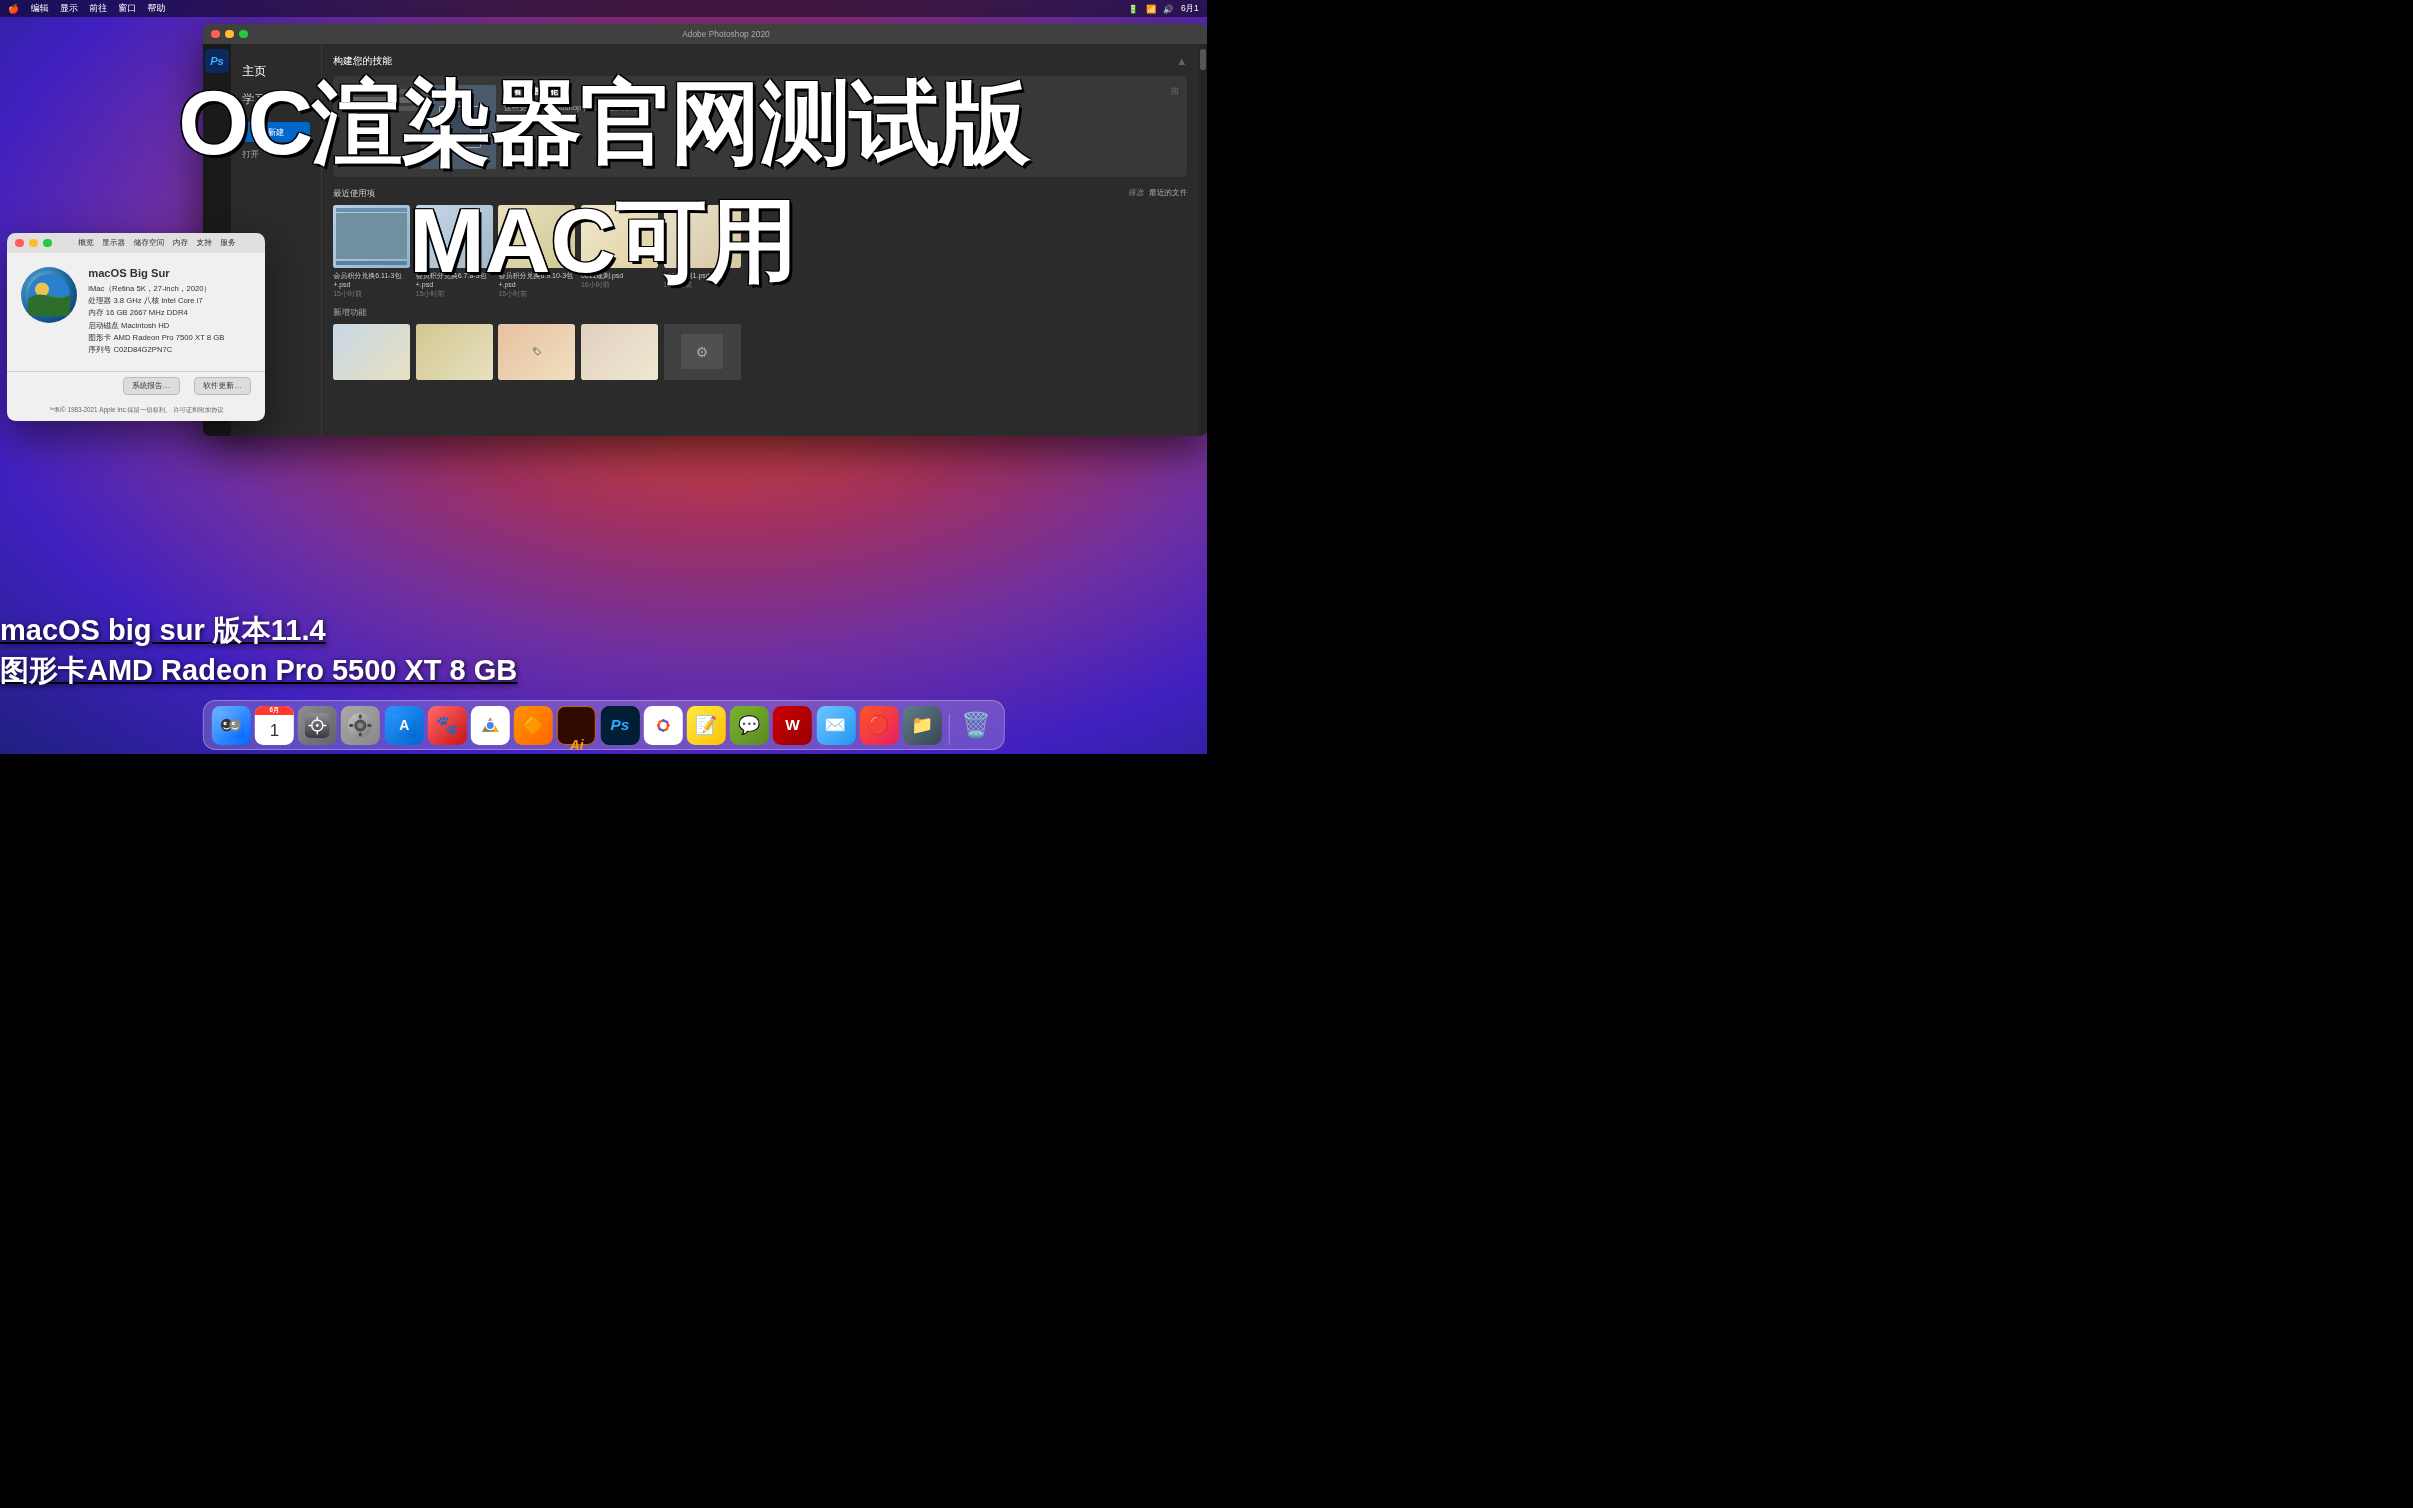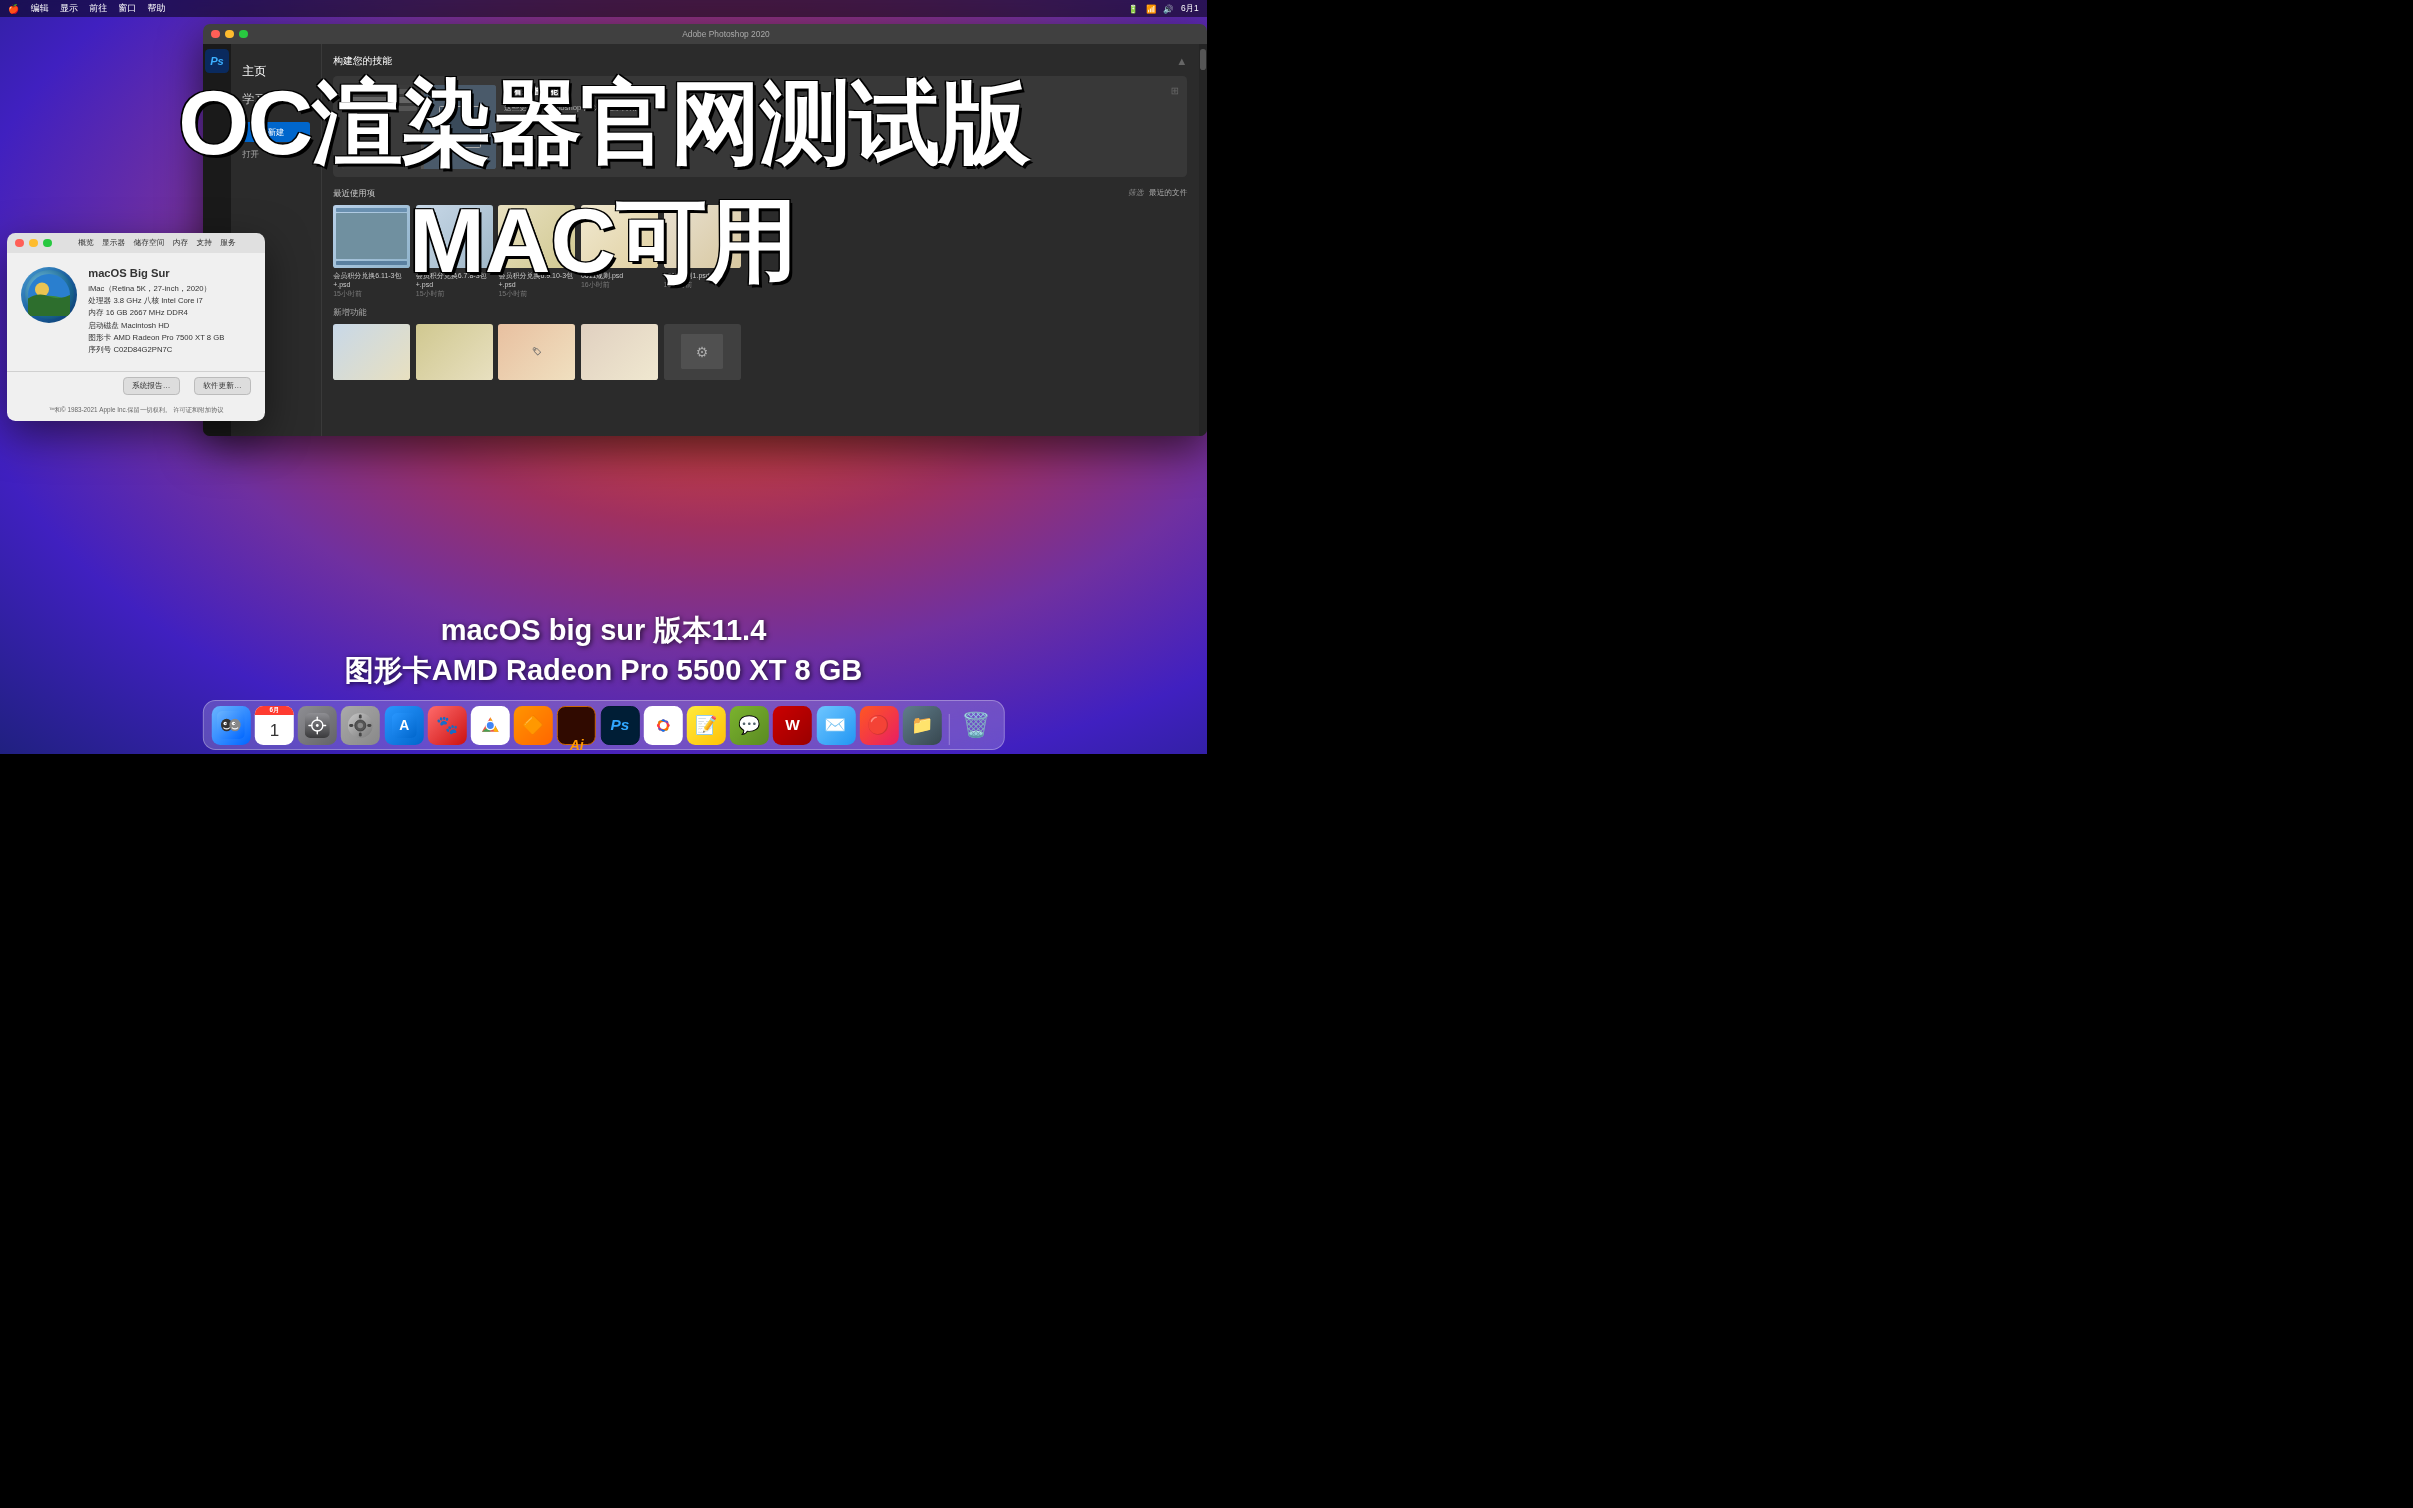--- a/index.html
+++ b/index.html
@@ -384,22 +384,23 @@
       background: #555;
       border-radius: 2.8px;
     }
 
     
     .bottom-info {
       position: absolute;
       bottom: 63px;
       left: 0;
       right: 0;
-      text-align: center;
+      text-align: left;
       z-index: 50;
+      text-decoration: underline;
     }
     .bottom-info-text {
       font-size: 29px;
       color: white;
       font-weight: 600;
       line-height: 1.4;
       text-shadow: 1.4px 1.4px 5.6px rgba(0,0,0,0.7);
     }
 
     

